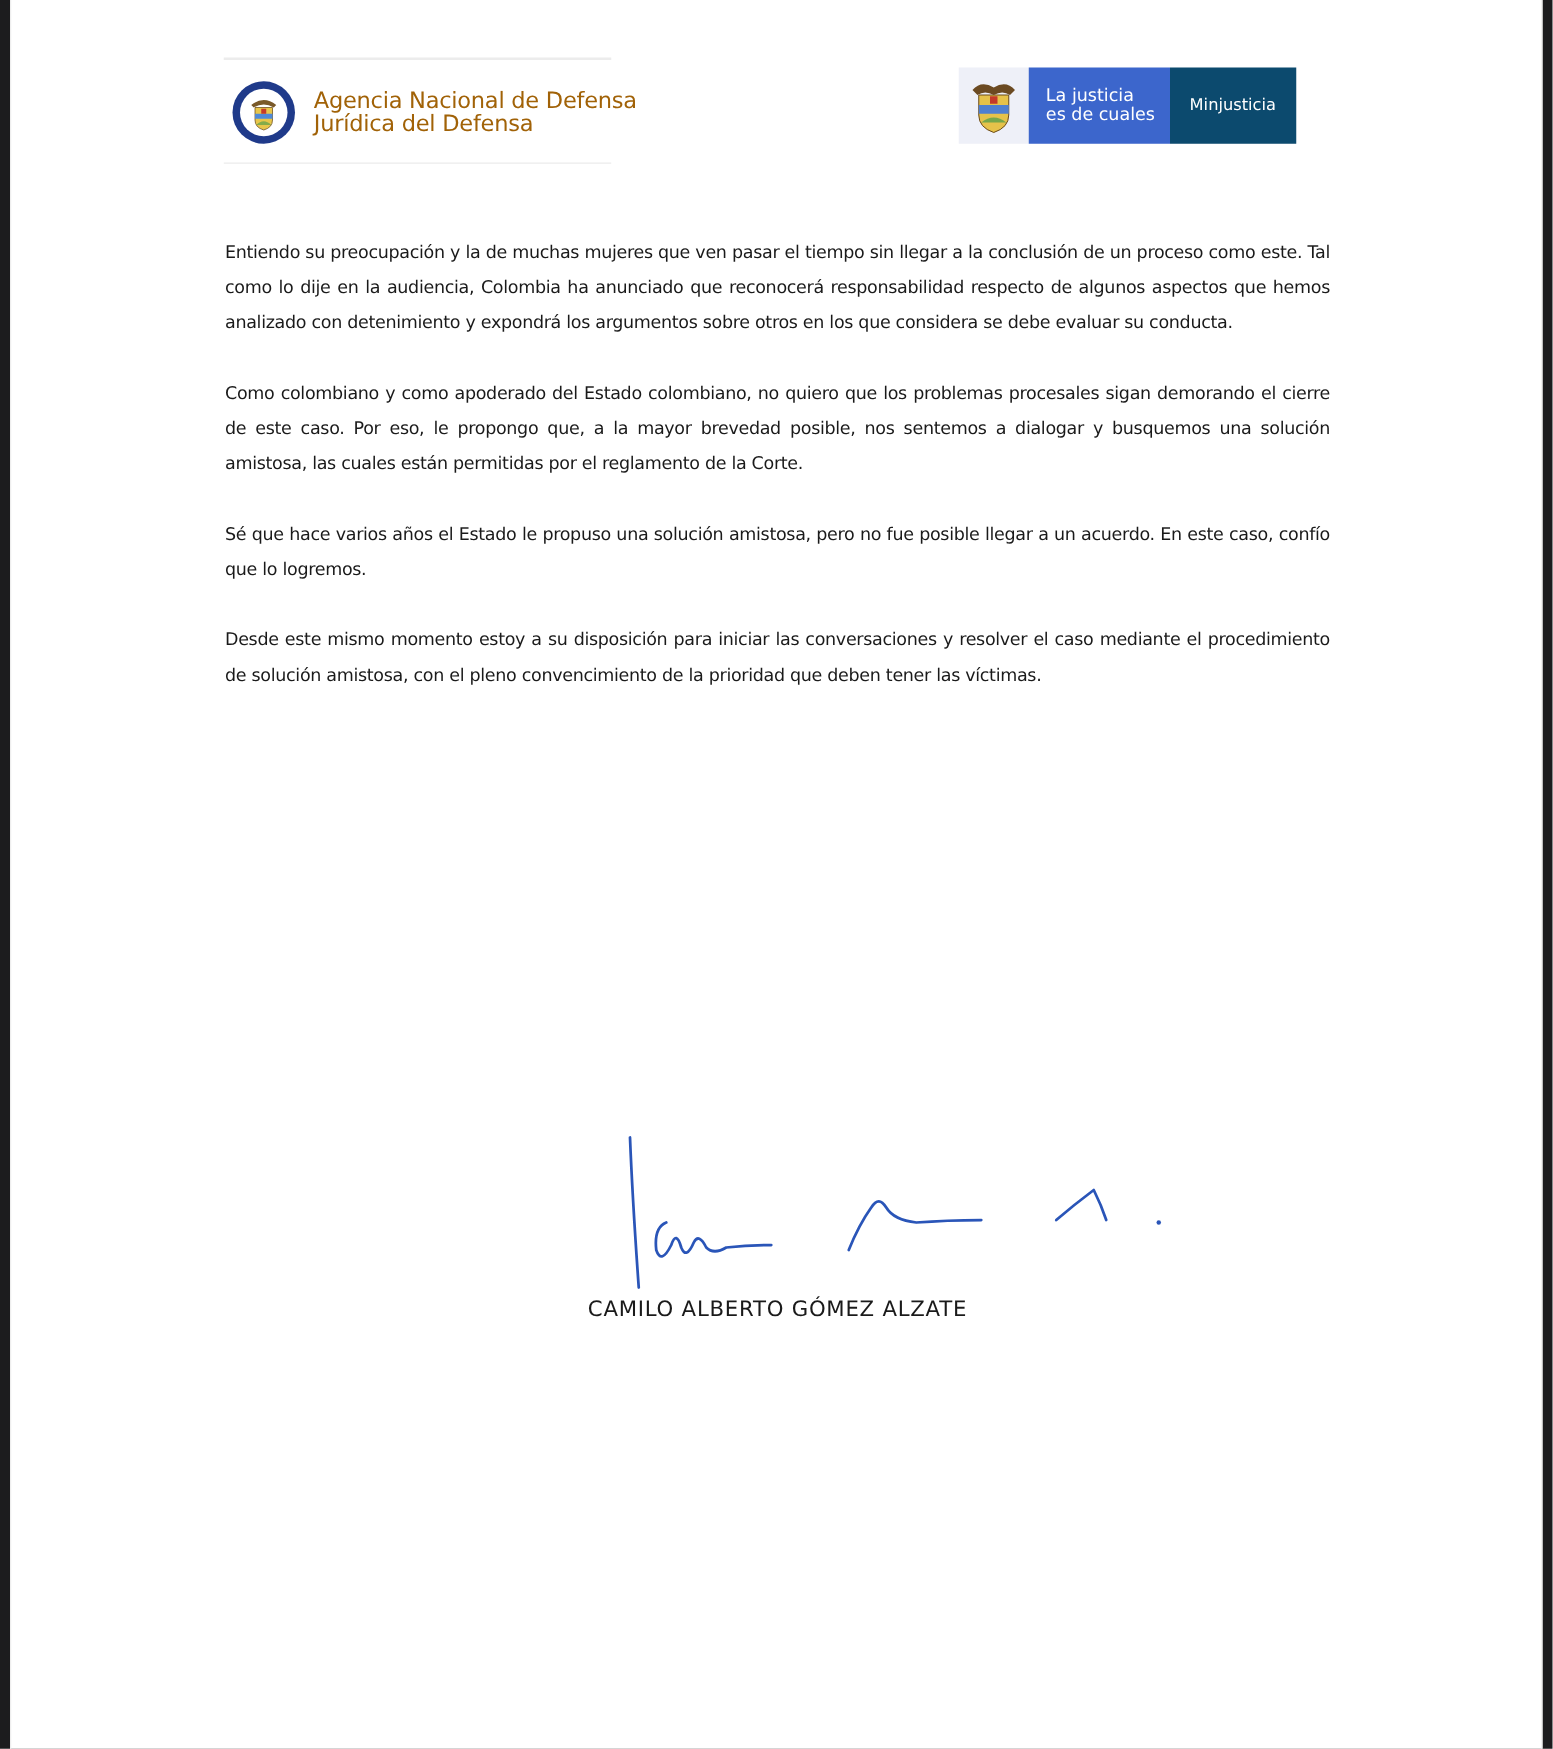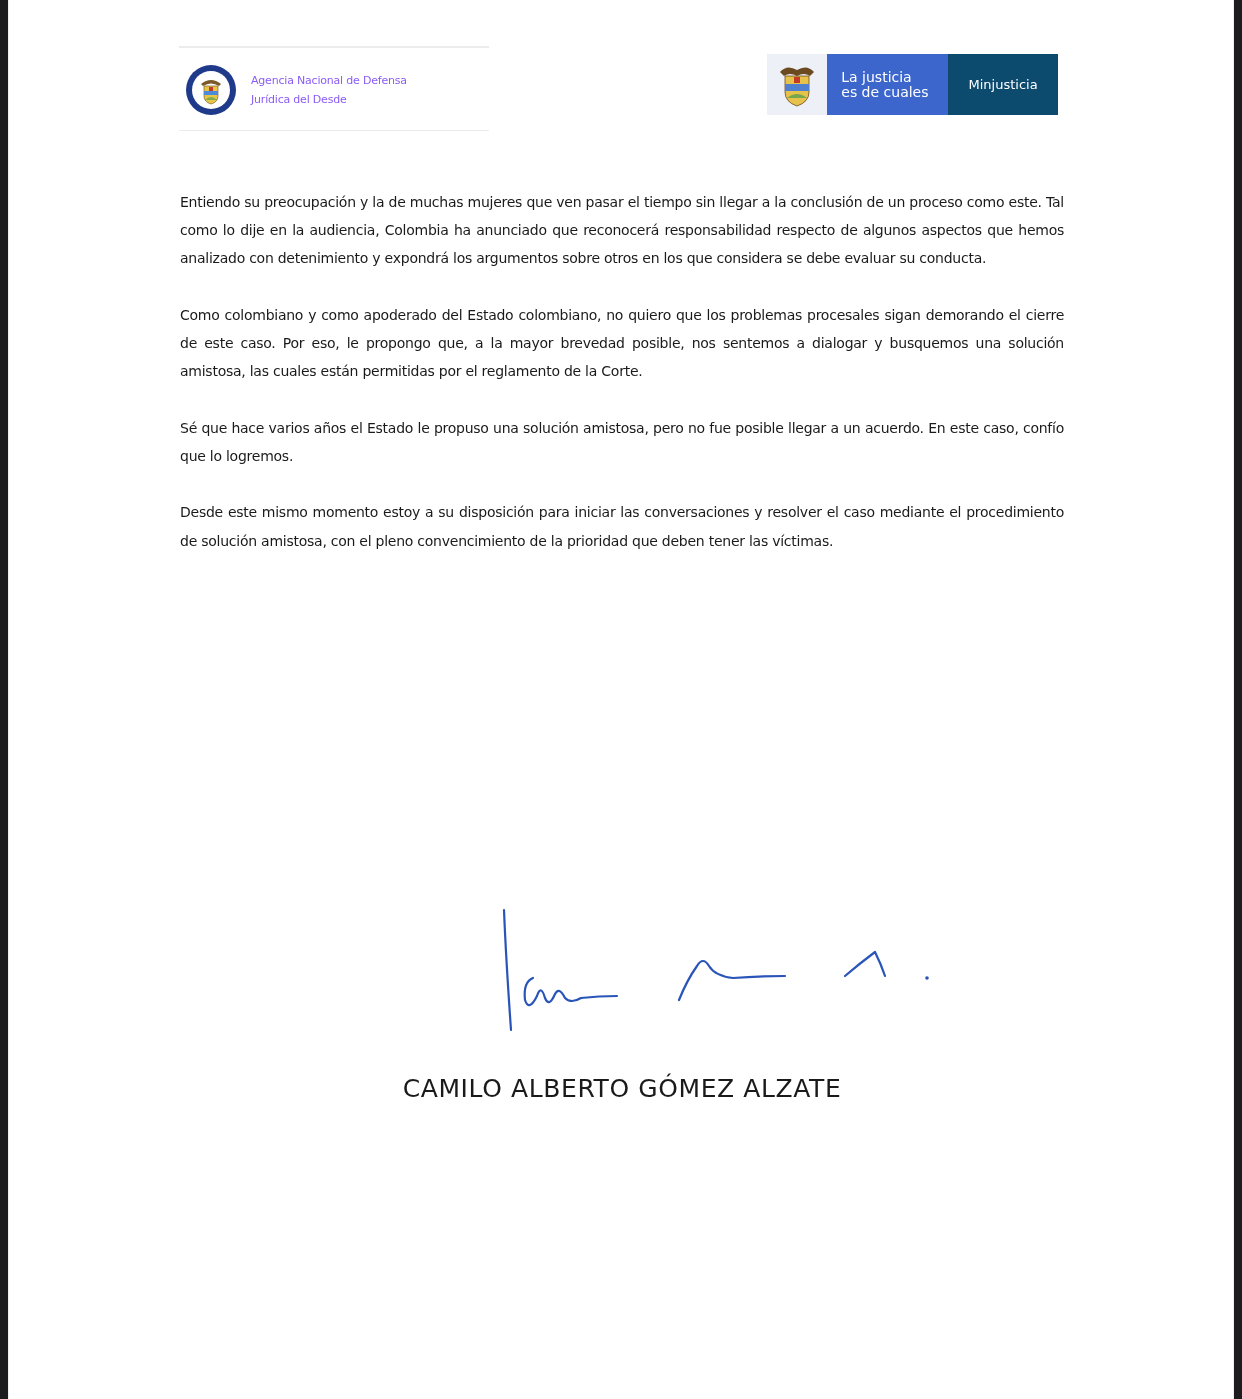--- a/index.html
+++ b/index.html
@@ -29,32 +29,32 @@
     position: absolute; left: 0; width: 310px; height: 2px; background: #ececec;
   }
   .logo-left .rule.top { top: 0; }
   .logo-left .rule.bottom { top: 84px; height: 1px; }
   .seal {
     position: absolute; left: 6px; top: 18px;
     width: 52px; height: 52px;
   }
   .agency-name {
     position: absolute; left: 72px; top: 25px;
-    color: #8b5cf6;
+    color: #a16207;
     font-family: "DejaVu Sans", sans-serif;
-    font-size: 11px; line-height: 19px;
+    font-size: 18px; line-height: 19px;
     letter-spacing: -0.2px;
   }
   .agency-name div { white-space: nowrap; }
 
   
   .logo-right {
     position: absolute;
     left: 758px; top: 54px;
-    width: 291px; height: 61px;
+    width: 270px; height: 61px;
     display: flex;
   }
   .logo-right .crest-box {
     width: 62px; height: 61px; background: #eef0f8;
     display: flex; align-items: center; justify-content: center;
   }
   .logo-right .slogan-box {
     width: 124px; height: 61px; background: #3c66cc;
     color: #fff;
     font-family: "DejaVu Sans", sans-serif;
@@ -93,23 +93,22 @@
     left: 480px; top: 900px;
     width: 460px; height: 140px;
   }
   .sig-block {
     position: absolute;
     left: 0; top: 1034px;
     width: 1226px;
     text-align: center;
     color: #1a1a1a;
     font-family: "DejaVu Sans", sans-serif;
-    font-size: 25px;
+    font-size: 17px;
     line-height: 29px;
-    margin-top: 40px;
   }
   .sig-block .name { letter-spacing: 0.6px; }
 </style>
 </head>
 <body>
 
 <div class="page">
 
   <div class="logo-left">
     <div class="rule top"></div>
@@ -117,21 +116,21 @@
       <circle cx="26" cy="26" r="25" fill="#1f3a8a"></circle>
       <circle cx="26" cy="26" r="19" fill="#ffffff"></circle>
       <path d="M16 20 Q26 12 36 20 L34 22 Q26 17 18 22 Z" fill="#7a5a2a"></path>
       <path d="M19 22 H33 V32 Q33 38 26 40 Q19 38 19 32 Z" fill="#e8c64a" stroke="#6a4a1a" stroke-width="0.6"></path>
       <rect x="19" y="27" width="14" height="4" fill="#4f8ad8"></rect>
       <rect x="24" y="23" width="4" height="4" fill="#c43a2a"></rect>
       <path d="M20 36 Q26 30 32 36" fill="#5aa04a" opacity="0.7"></path>
     </svg>
     <div class="agency-name">
       <div>Agencia Nacional de Defensa</div>
-      <div>Jurídica del Desde</div>
+      <div>Jurídica del Defensa</div>
     </div>
     <div class="rule bottom"></div>
   </div>
 
   <div class="logo-right">
     <div class="crest-box">
       <svg width="40" height="46" viewBox="0 0 40 46">
         <path d="M3 10 Q10 2 20 8 Q30 2 37 10 L33 14 Q27 10 20 14 Q13 10 7 14 Z" fill="#6b4a22"></path>
         <path d="M8 14 H32 V30 Q32 40 20 44 Q8 40 8 30 Z" fill="#e6c24a" stroke="#6a4a1a" stroke-width="0.8"></path>
         <rect x="8" y="22" width="24" height="7" fill="#4f7fd0"></rect>

